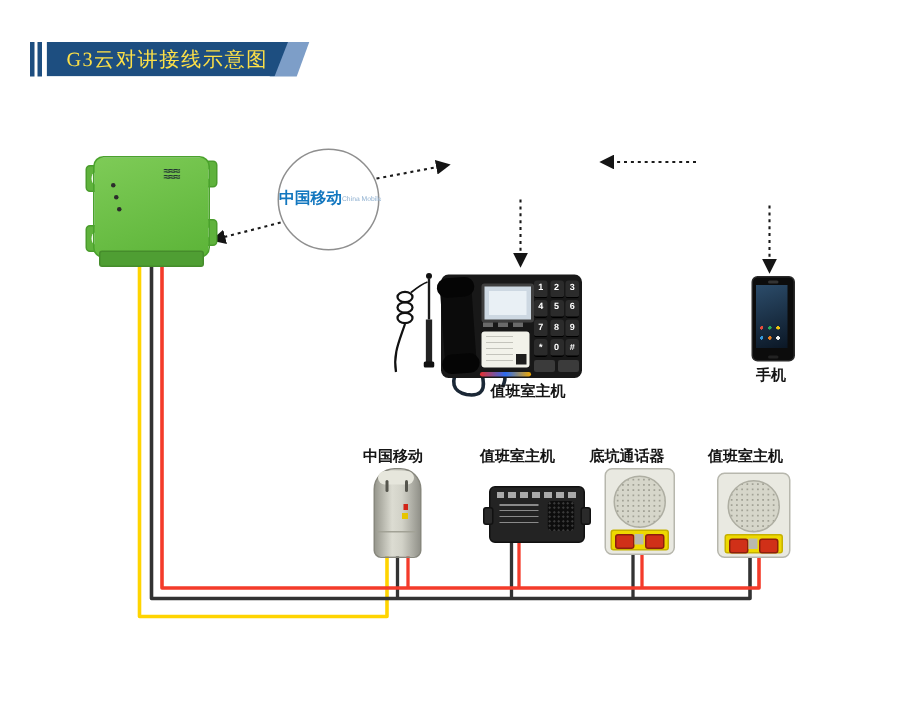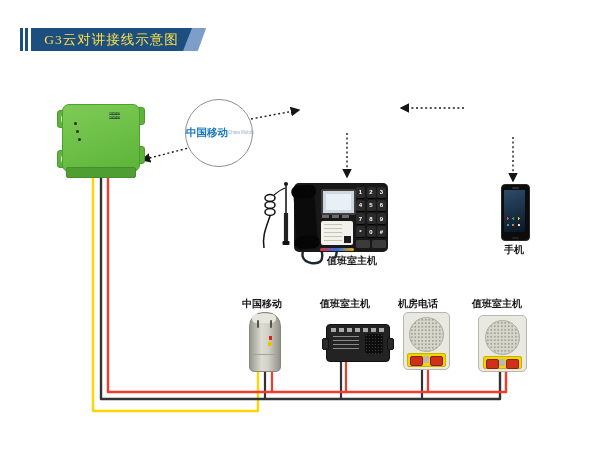--- a/index.html
+++ b/index.html
@@ -266,21 +266,21 @@
 
   <div class="dev-label" style="left:315px;top:297px;width:60px">值班室主机</div>
   <div class="carbox">
     <div class="ear-l"></div>
     <div class="ear-r"></div>
     <div class="car-header"></div>
     <div class="car-text"></div>
     <div class="car-spk"></div>
   </div>
 
-  <div class="dev-label" style="left:388px;top:297px;width:60px">机房电话</div>
+  <div class="dev-label" style="left:388px;top:297px;width:60px">底坑通话器</div>
   <div class="intercom ic-top">
     <div class="grille"></div>
     <div class="btnstrip">
       <div class="redbtn b1"></div>
       <div class="btn-gap"></div>
       <div class="redbtn b2"></div>
     </div>
   </div>
 
   <div class="dev-label" style="left:467px;top:297px;width:60px">值班室主机</div>

